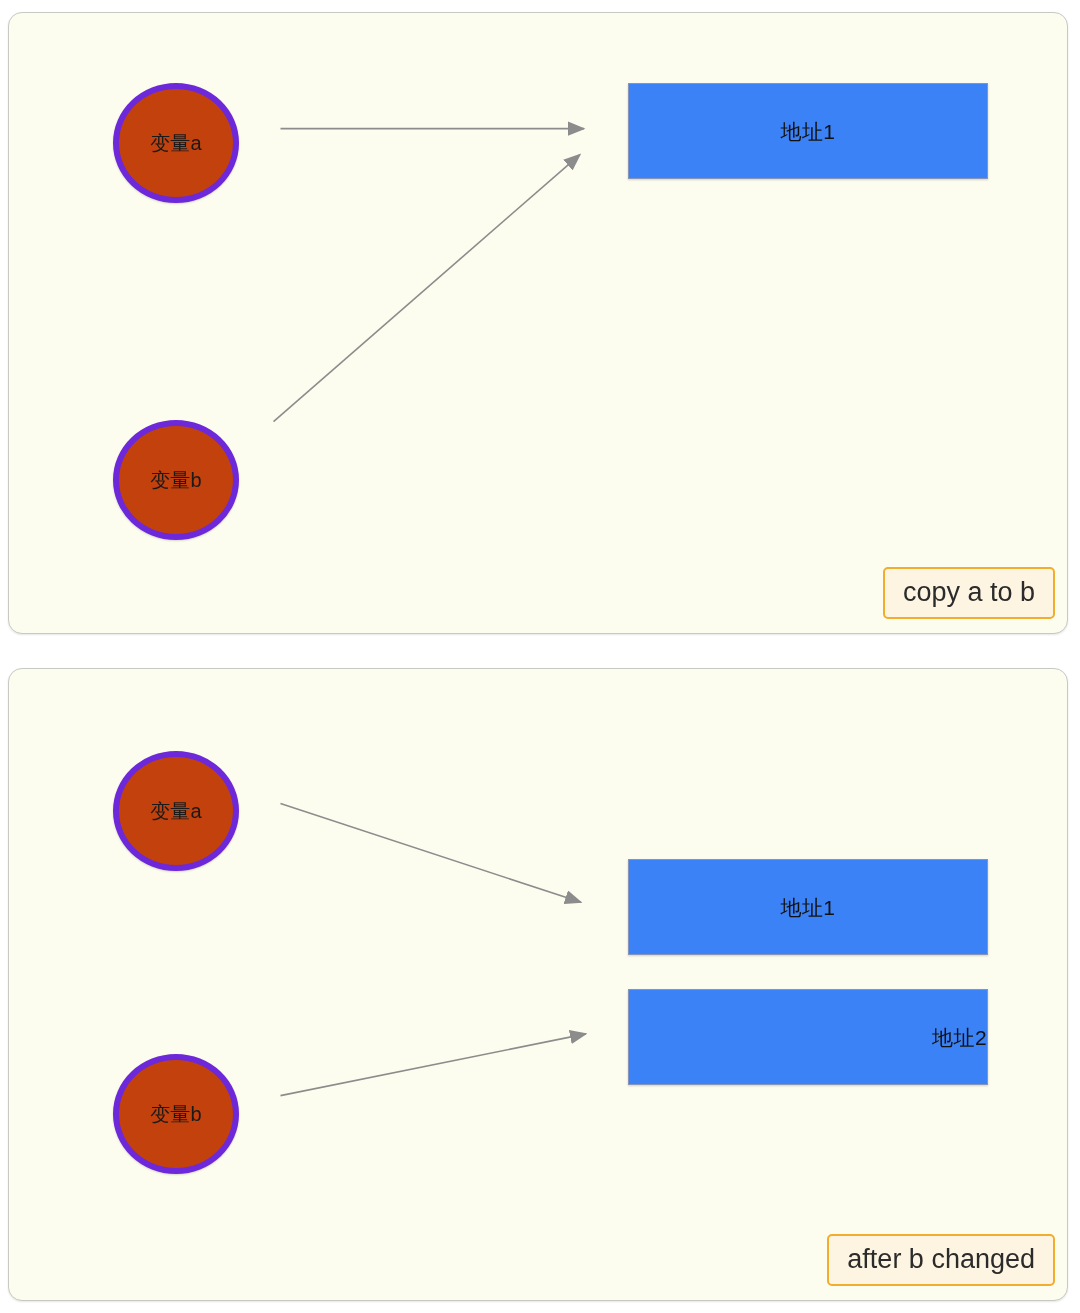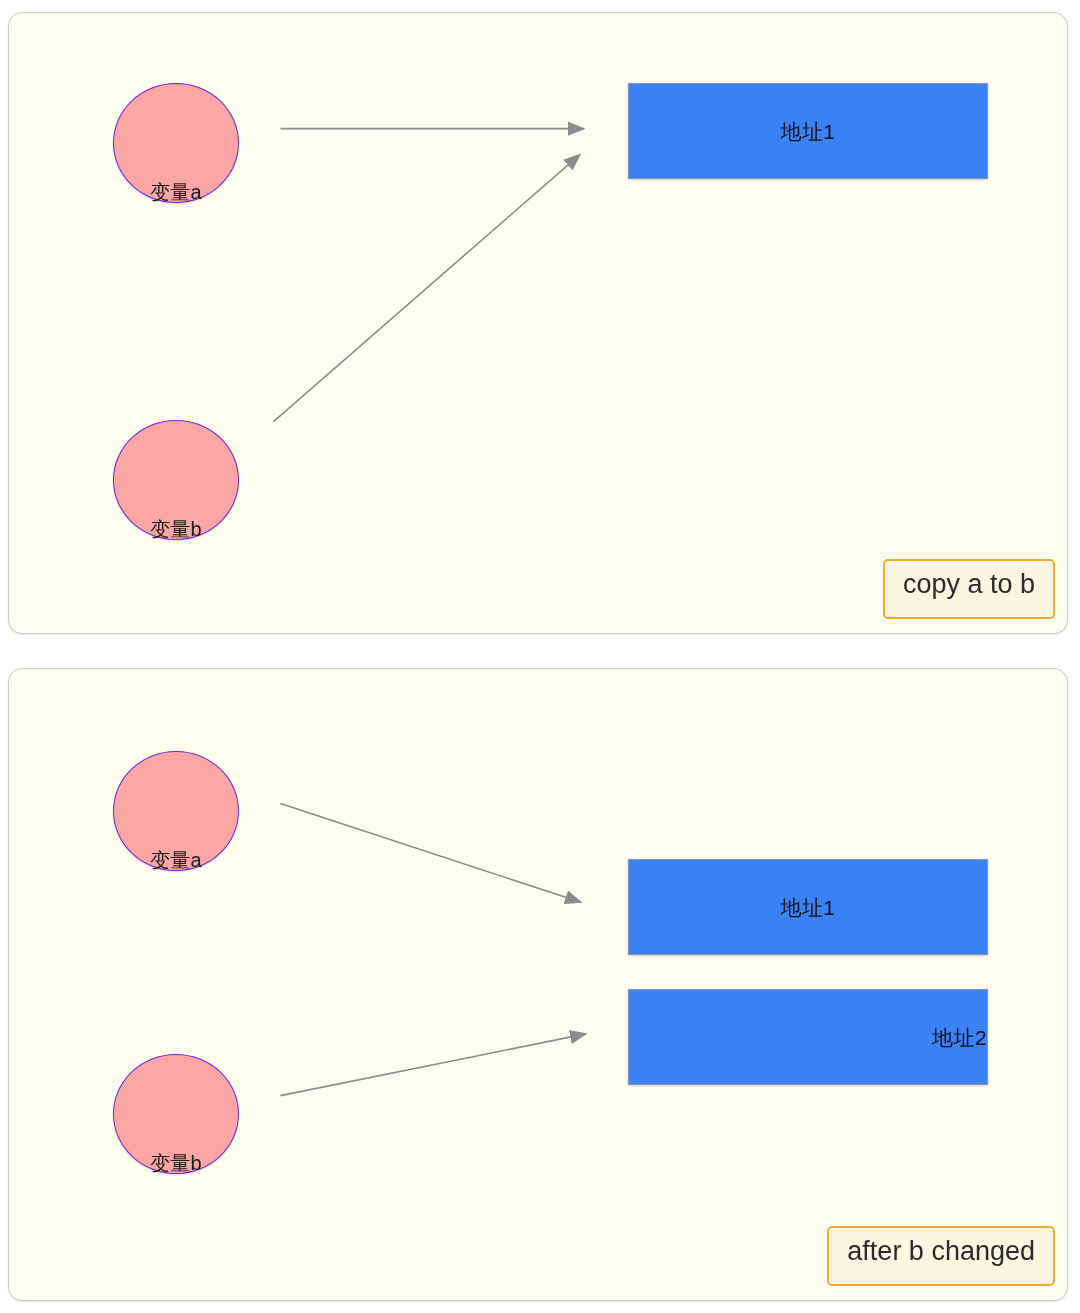--- a/index.html
+++ b/index.html
@@ -41,25 +41,25 @@
     overflow: visible;
     pointer-events: none;
   }
 
   
   .var-node {
     position: absolute;
     width: 126px;
     height: 120px;
     border-radius: 50%;
-    background: #fca5a5;
-    border: 1px solid #6d28d9;
+    background: #c2410c;
+    border: 6px solid #6d28d9;
     box-shadow: 0 1px 2px rgba(0,0,0,0.16);
     display: flex;
-    align-items: flex-end;
+    align-items: center;
     justify-content: center;
     box-sizing: border-box;
   }
   .var-node .node-label {
     font-size: 20px;
     color: #1a1a1a;
     letter-spacing: 0.2px;
     line-height: 1;
   }
 
@@ -82,21 +82,21 @@
     letter-spacing: 0.4px;
     line-height: 1;
   }
 
   
   .caption-badge {
     position: absolute;
     background: #fdf5e2;
     border: 2px solid #f0ad2e;
     border-radius: 5px;
-    padding: 9px 18px 19px 18px;
+    padding: 9px 18px 11px 18px;
     font-size: 27px;
     color: #2b2b2b;
     line-height: 1.05;
     white-space: nowrap;
     box-sizing: border-box;
   }
   #caption-1 { right: 12px; bottom: 14px; }
   #caption-2 { right: 12px; bottom: 14px; margin-top: 8px; }
 </style>
 </head>

